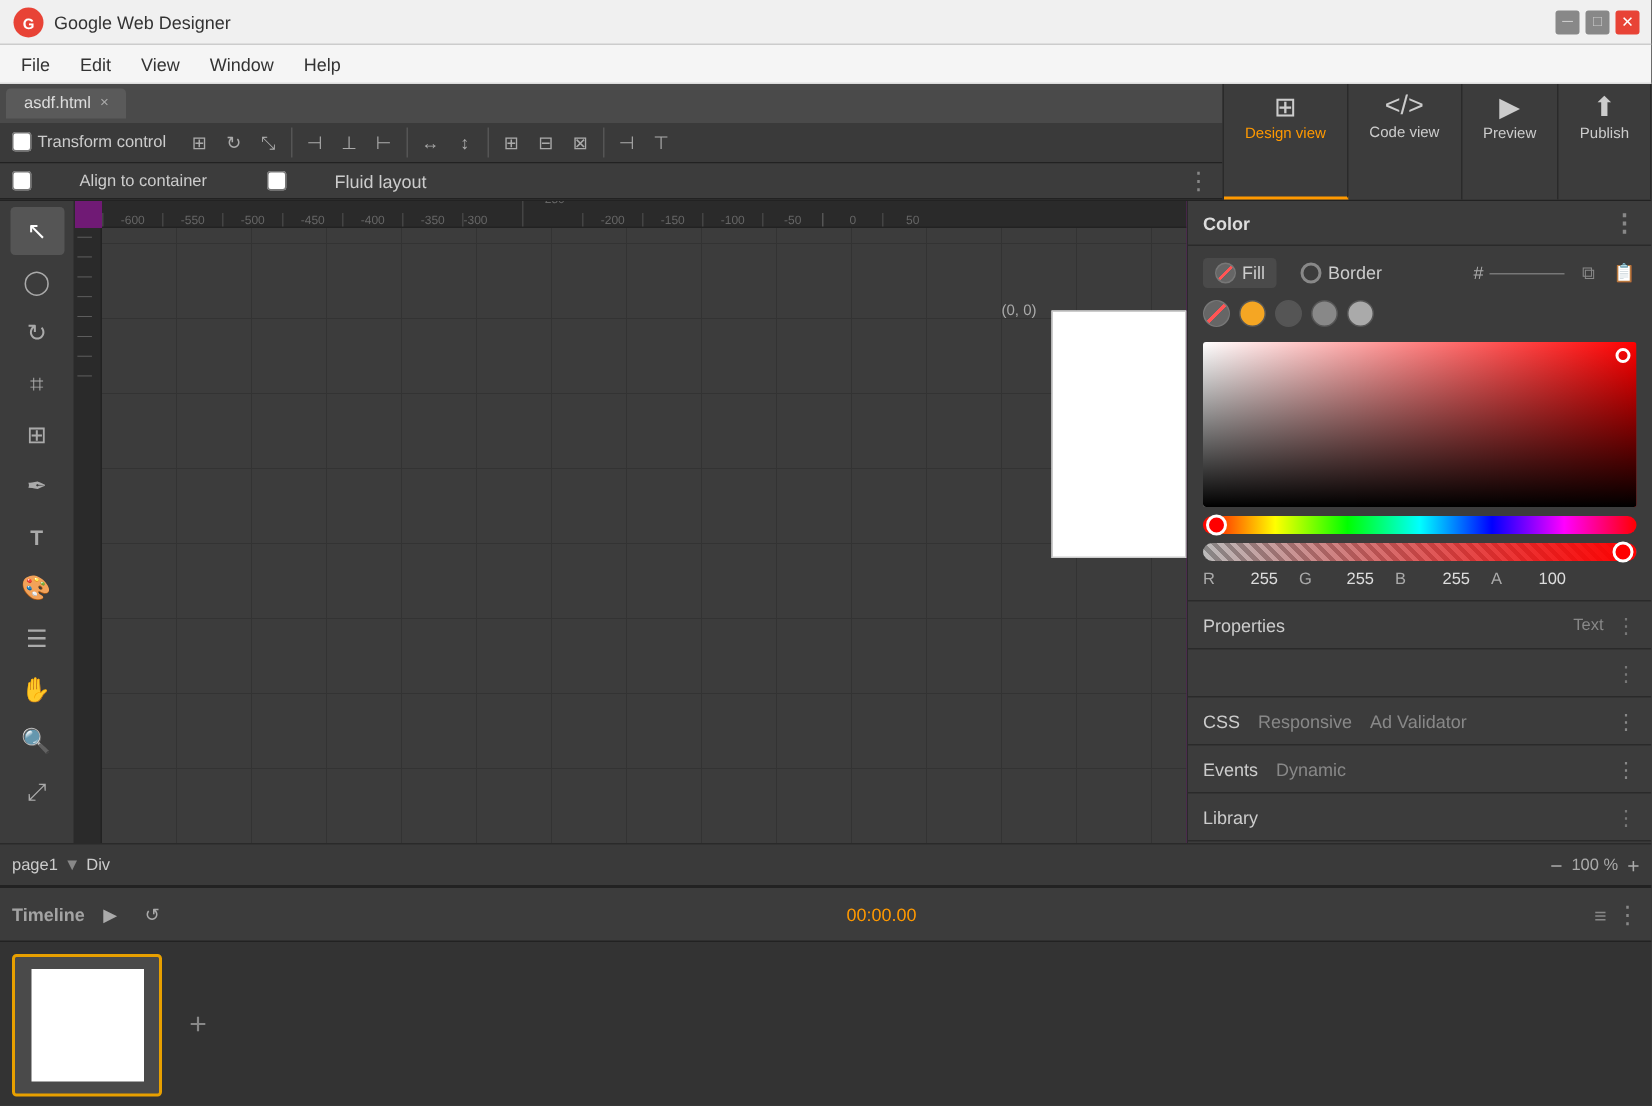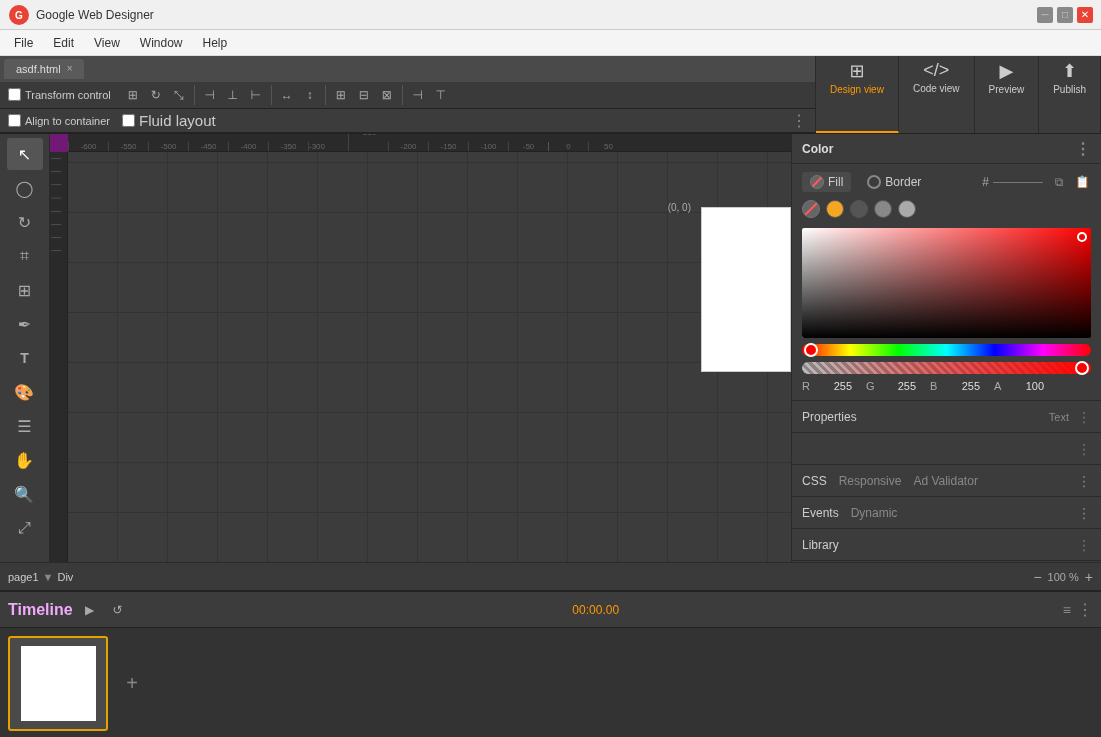--- a/index.html
+++ b/index.html
@@ -67,21 +67,21 @@
     
     
     .section-row { height: 32px; display: flex; align-items: center; padding: 0 10px; cursor: pointer; font-size: 12px; color: #ccc; gap: 8px; }
     .section-row .label { flex: 1; }
     .section-row .sublabel { color: #888; font-size: 11px; }
     .section-row .menu-dots { color: #777; font-size: 14px; margin-left: auto; }
     
     
     #timeline { height: 175px; background: #333; border-top: 2px solid #222; }
     #timeline-header { height: 36px; background: #3c3c3c; display: flex; align-items: center; padding: 0 8px; gap: 6px; }
-    .timeline-label { font-size: 16px; font-weight: bold; color: #f0abfc; }
+    .timeline-label { font-size: 12px; font-weight: bold; color: #a3a3a3; }
     .play-btn { width: 22px; height: 22px; display: flex; align-items: center; justify-content: center; cursor: pointer; color: #aaa; }
     
     #timeline-content { height: calc(175px - 36px); display: flex; }
     .page-thumb { width: 100px; height: 95px; background: #4a4a4a; border-radius: 3px; display: flex; align-items: center; justify-content: center; border: 2px solid #e8a000; overflow: hidden; }
     .page-thumb-inner { width: 75px; height: 75px; background: white; }
     .add-page-btn { width: 32px; height: 95px; display: flex; align-items: center; justify-content: center; cursor: pointer; color: #888; font-size: 20px; }
     
     
     .view-btn { display: flex; flex-direction: column; align-items: center; padding: 4px 14px; cursor: pointer; color: #ccc; font-size: 10px; gap: 2px; border-right: 1px solid #2a2a2a; }
   </style>
@@ -139,25 +139,25 @@
         <div class="sec-separator"></div>
         <div class="tool-icon-sm">⊞</div>
         <div class="tool-icon-sm">⊟</div>
         <div class="tool-icon-sm">⊠</div>
         <div class="sec-separator"></div>
         <div class="tool-icon-sm">⊣</div>
         <div class="tool-icon-sm">⊤</div>
       </div>
     </div>
 
-    <div style="height:24px;background:#3c3c3c;display:flex;align-items:center;padding:0 8px;border-bottom:1px solid #222;">
+    <div style="height:24px;background:#3c3c3c;display:flex;align-items:center;padding:0 8px;border-bottom:1px solid #222;gap:28px;">
       <input type="checkbox" style="accent-color: rgb(255, 153, 0); margin-right: 4px;">
       <span style="font-size:11px;color:#ccc;">Align to container</span>
       <input type="checkbox" style="accent-color: rgb(255, 153, 0); margin-left: 12px; margin-right: 4px;">
-      <span style="font-size:15px;color:#ccc;">Fluid layout</span>
+      <span style="font-size:12px;color:#ccc;">Fluid layout</span>
       <div style="margin-left:auto;color:#888;font-size:16px;cursor:pointer;">⋮</div>
     </div>
   </div>
 
   <div style="display:flex;align-items:stretch;background:#3c3c3c;border-left:1px solid #2a2a2a;">
     <div class="view-btn" style="border-bottom:2px solid #f90;">
       <div style="font-size:18px;">⊞</div>
       <span style="font-size:10px;color:#f90;">Design view</span>
     </div>
     <div class="view-btn">

